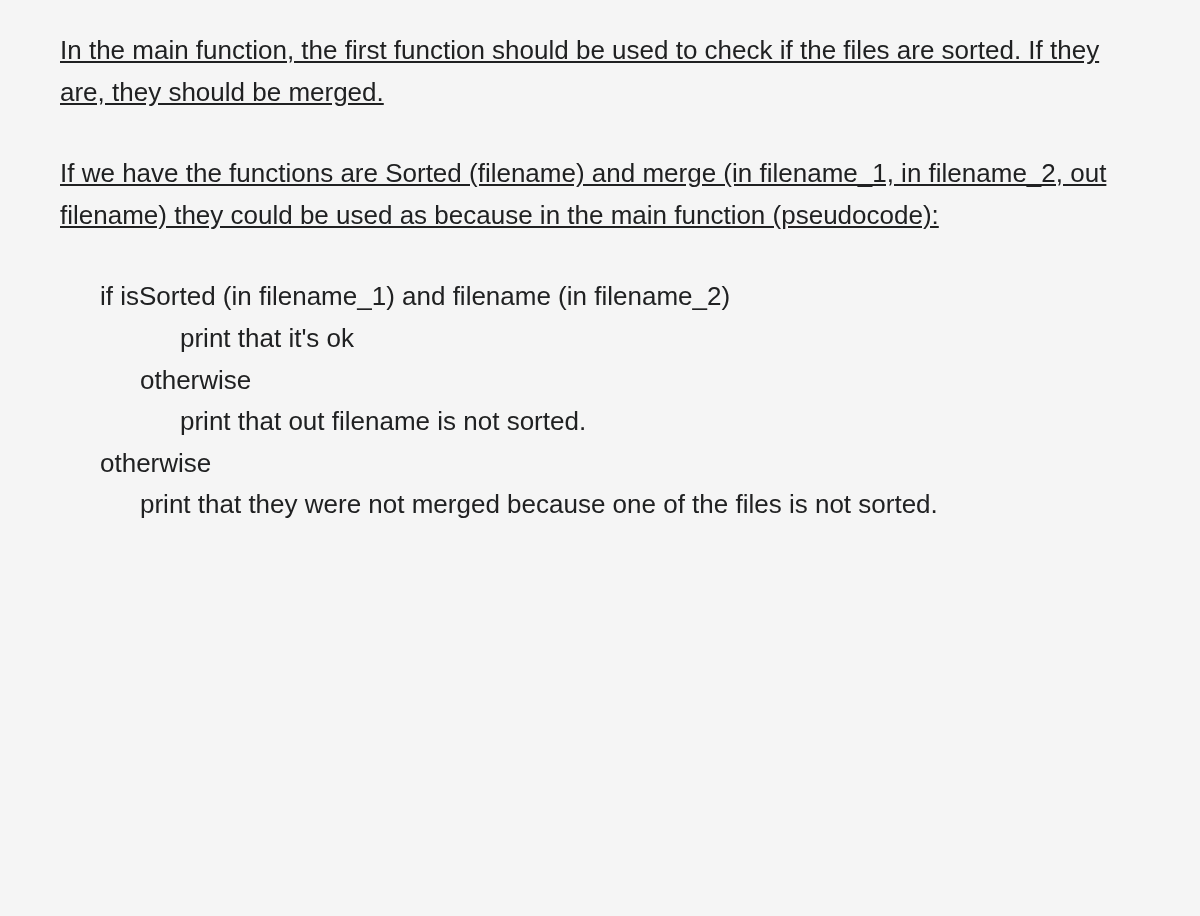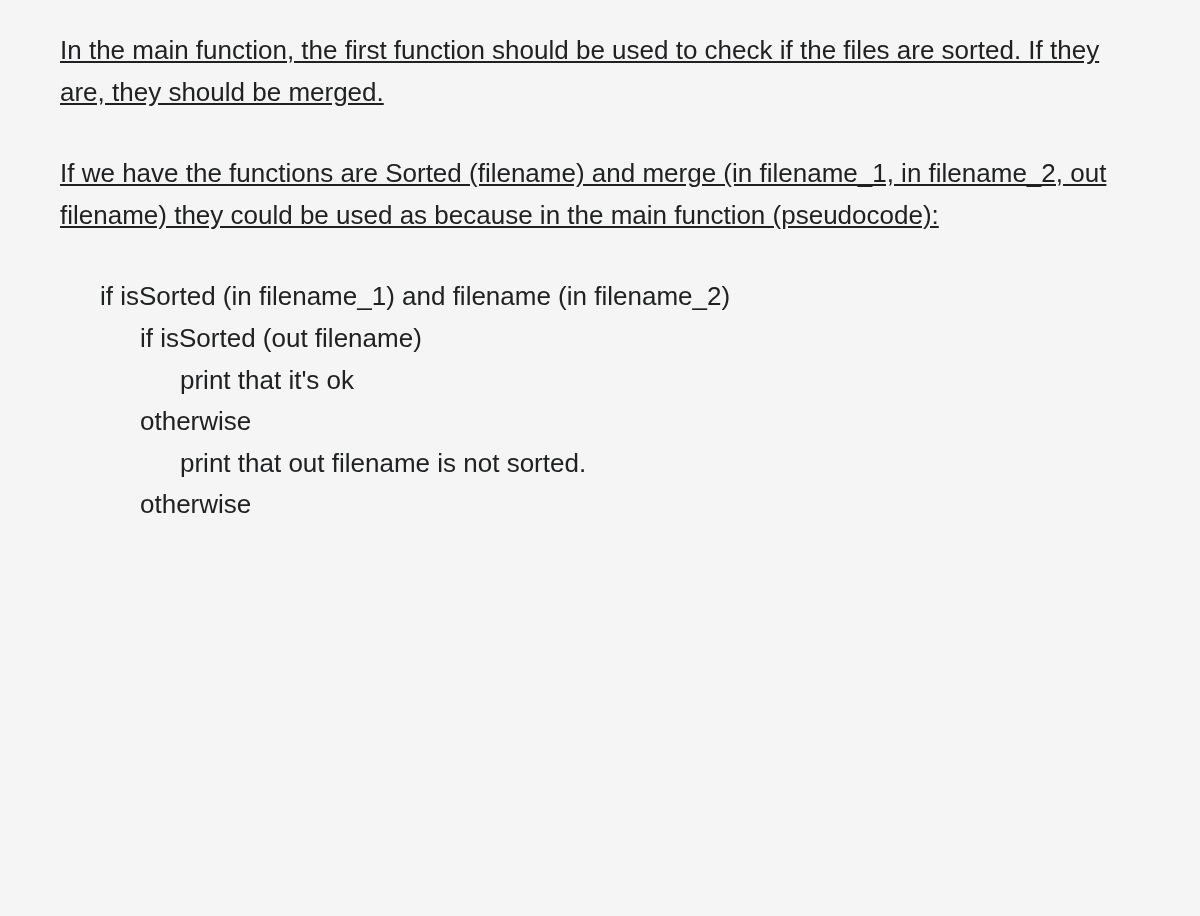--- a/index.html
+++ b/index.html
@@ -45,35 +45,35 @@
 </div>
 
 <div class="paragraph">
   <span>If we have the functions are Sorted (filename) and merge (in filename_1, in filename_2, out filename) they could be used as because in the main function (pseudocode):</span>
 </div>
 
 <div class="pseudocode">
   <div class="code-line indent-0">
     <span>if isSorted (in filename_1) and filename (in filename_2)</span>
   </div>
-  <div class="code-line indent-1">
-    <span>if isSorted (out filename)</span>
-  </div>
   <div class="code-line indent-2">
     <span>print that it's ok</span>
   </div>
   <div class="code-line indent-1">
     <span>otherwise</span>
   </div>
   <div class="code-line indent-2">
     <span>print that out filename is not sorted.</span>
   </div>
   <div class="code-line indent-0">
     <span>otherwise</span>
   </div>
+  <div class="code-line indent-1" style="padding-left: 0px; text-indent: 0px; margin-left: 0px;">
+      <span style="display: block; padding-left: 0px; text-indent: 40px;">print that they were not merged because one of the files is not sorted.</span>
+    </div>
 </div>
 
 <style>
   
   .pseudocode > div:last-child {
     margin-left: 0 !important;
   }
   .pseudocode > div:last-child span {
     display: block;
     padding-left: 40px;

